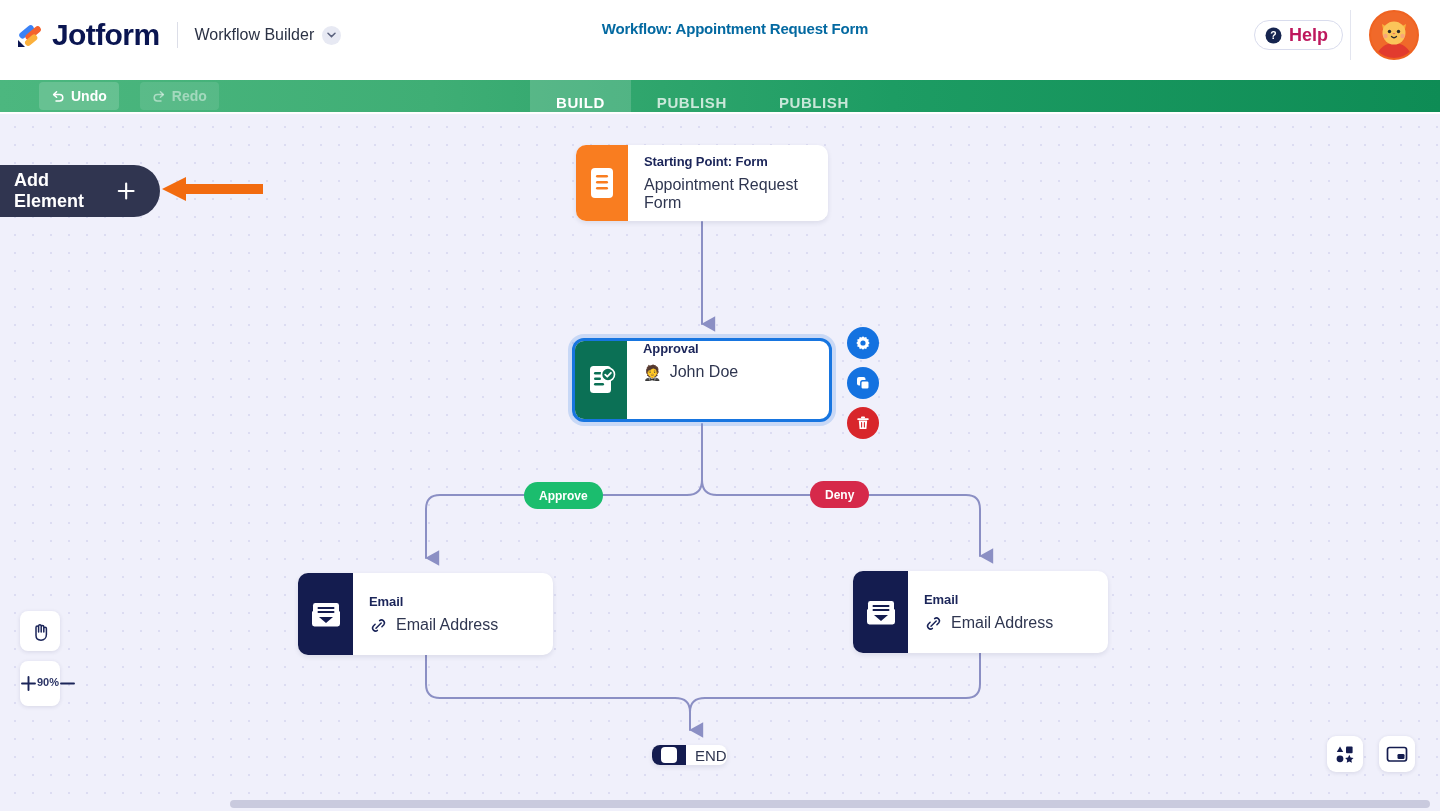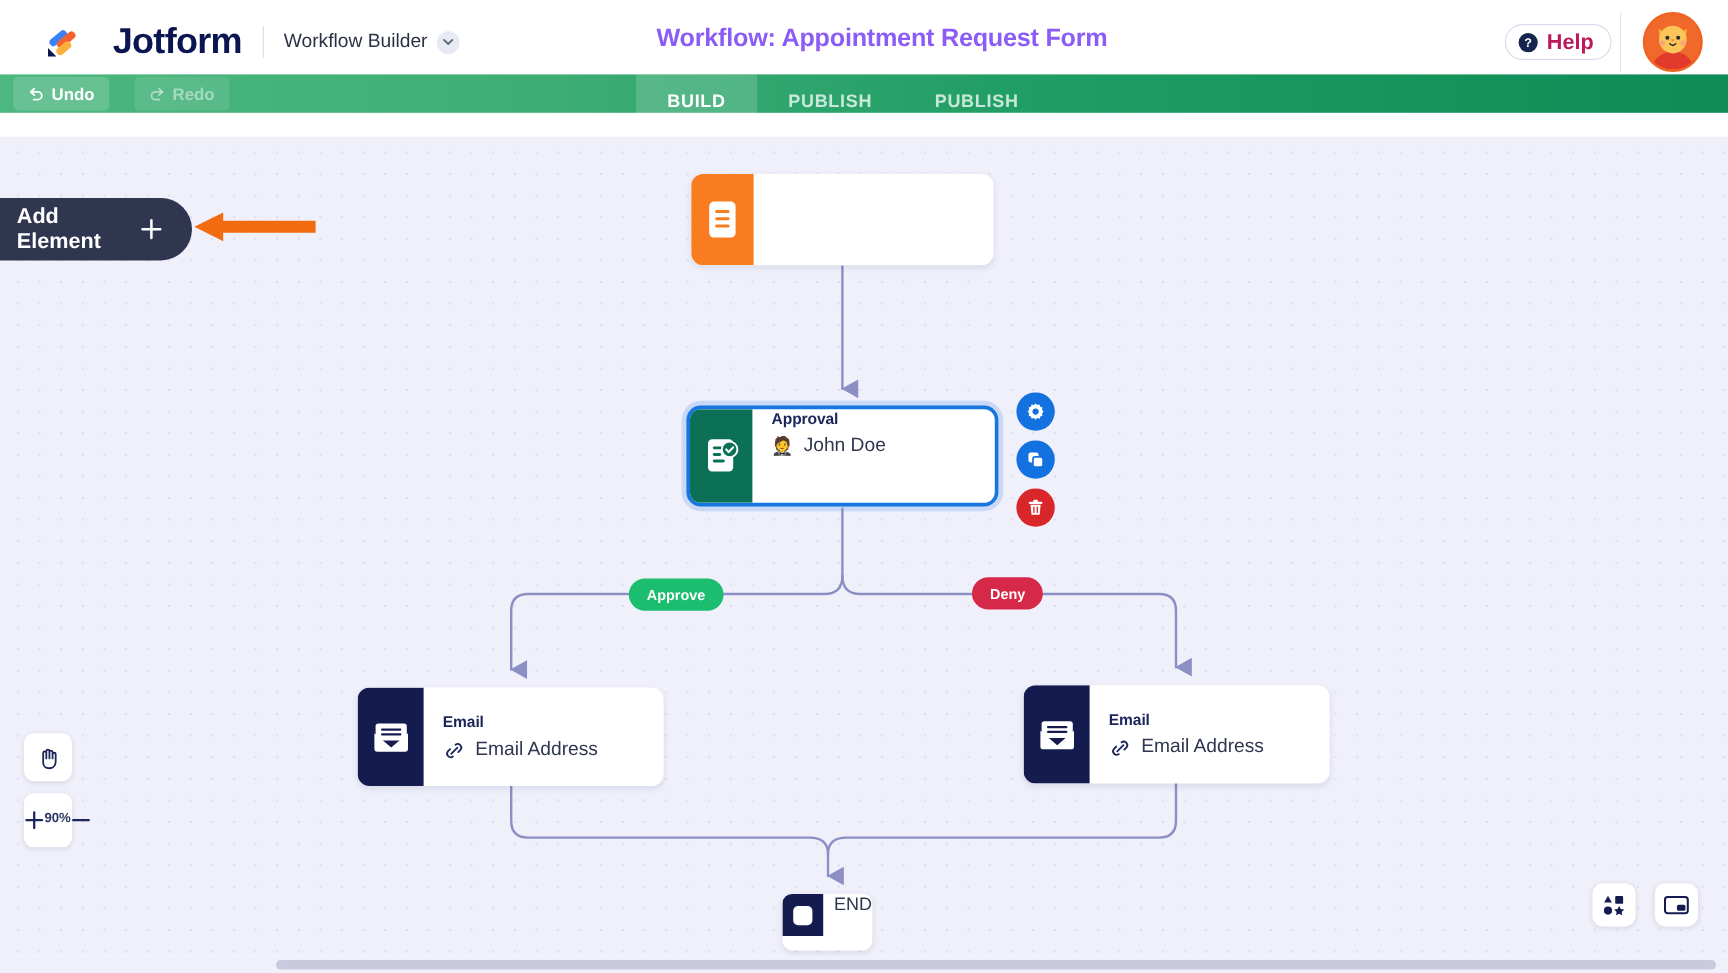--- a/index.html
+++ b/index.html
@@ -11,41 +11,41 @@
   }
   .app { position: relative; width: 1440px; height: 811px; }
 
   
   .header {
     position: absolute; top: 0; left: 0;
     width: 1440px; height: 70px;
     background: #fff;
     display: flex; align-items: center;
   }
-  .logo-wrap { display: flex; align-items: center; padding-left: 38px; gap: 26px; }
+  .logo-wrap { display: flex; align-items: center; padding-left: 16px; gap: 6px; }
   .logo-mark { width: 30px; height: 30px; position: relative; }
   .logo-text {
     font-size: 30px; font-weight: bold; color: #0a1551;
     letter-spacing: -0.6px;
   }
   .hdr-divider {
     width: 1px; height: 26px; background: #dcdee8; margin: 0 16px 0 18px;
   }
   .hdr-sub {
     font-size: 16px; color: #2b3245; font-weight: 400;
     display: flex; align-items: center; gap: 8px;
   }
   .chev-btn {
     width: 19px; height: 19px; border-radius: 50%;
     background: #e7e9f3; display: flex; align-items: center; justify-content: center;
   }
   .hdr-title {
     position: absolute; left: 0; right: 0; top: 20px;
-    text-align: center; font-size: 21px; font-weight: bold;
-    color: #8b5cf6; letter-spacing: -0.2px; pointer-events: none; margin-left: 30px;
+    text-align: center; font-size: 15px; font-weight: bold;
+    color: #0369a1; letter-spacing: -0.2px; pointer-events: none; margin-left: 30px;
   }
   .help-btn {
     position: absolute; right: 97px; top: 20px;
     height: 30px; padding: 0 14px 0 10px;
     border: 1px solid #d9dced; border-radius: 16px;
     display: flex; align-items: center; gap: 7px;
     background: #fff; cursor: pointer;
   }
   .help-btn span { font-size: 18px; font-weight: bold; color: #be185d; }
   .hdr-right-divider {
@@ -54,24 +54,24 @@
   }
   .avatar {
     position: absolute; right: 21px; top: 10px;
     width: 50px; height: 50px; border-radius: 50%;
     background: #f06a22; border: 2px solid #ef6322;
     overflow: hidden; cursor: pointer;
   }
 
   
   .toolbar {
-    position: absolute; top: 62px; left: 0;
+    position: absolute; top: 80px; left: 0;
     width: 1440px; height: 32px;
     background: linear-gradient(90deg,#4cb77f 0%,#3fae75 30%,#1d9c63 62%,#0e8c55 100%);
-    display: flex; align-items: center;
+    display: flex; align-items: center; padding-left: 28px;
   }
   .tb-btn {
     height: 28px; display: flex; align-items: center; gap: 6px;
     padding: 0 12px; border-radius: 4px;
     font-size: 14px; font-weight: bold; color: #ffffff;
     background: rgba(255,255,255,0.16); cursor: pointer;
   }
   .tb-btn.undo { margin-left: 11px; }
   .tb-btn.redo { margin-left: 21px; color: rgba(255,255,255,0.45); background: rgba(255,255,255,0.10); }
   .tabs { position: absolute; left: 530px; top: 0; display: flex; height: 44px; }
@@ -150,22 +150,22 @@
     position: absolute; height: 27px; padding: 0 15px;
     border-radius: 14px; display: flex; align-items: center; justify-content: center;
     font-size: 12px; font-weight: bold; color: #fff; z-index: 5; cursor: pointer;
   }
   #pill-approve { left: 524px; top: 368px; background: #1bbd6e; }
   #pill-deny { left: 810px; top: 367px; background: #d6294a; }
 
   
   #node-end {
     position: absolute; left: 652px; top: 631px;
-    width: 75px; height: 47px; background: #fff;
-    border-radius: 8px; display: flex; 
+    width: 75px; height: 20px; background: #fff;
+    border-radius: 8px; display: flex; align-items: center;
     box-shadow: 0 2px 5px rgba(30,35,80,0.10); overflow: hidden; z-index: 5; cursor: pointer;
   }
   #node-end .end-icon {
     width: 34px; height: 35px; background: #141c4f;
     display: flex; align-items: center; justify-content: center;
   }
   #node-end .end-sq { width: 16px; height: 16px; background: #fff; border-radius: 4px; }
   #node-end .end-label { font-size: 15px; color: #2f3650; padding-left: 9px; }
 
   
@@ -316,20 +316,24 @@
 
     <div class="node" id="node-start">
       <div class="node-icon">
         <svg width="30" height="34" viewBox="0 0 30 34">
           <rect x="4" y="2" width="22" height="30" rx="4" fill="#fff"></rect>
           <rect x="9" y="9" width="12" height="2.6" rx="1.3" fill="#f97d20"></rect>
           <rect x="9" y="15" width="12" height="2.6" rx="1.3" fill="#f97d20"></rect>
           <rect x="9" y="21" width="12" height="2.6" rx="1.3" fill="#f97d20"></rect>
         </svg>
       </div>
+      <div class="node-body">
+        <div class="node-title">Starting Point: Form</div>
+        <div class="node-sub">Appointment Request Form</div>
+      </div>
     </div>
 
     <div class="node-selected-wrap">
       <div class="node-icon">
         <svg width="30" height="34" viewBox="0 0 30 34">
           <rect x="4" y="3" width="21" height="27" rx="3.5" fill="#fff"></rect>
           <rect x="8" y="9" width="9" height="2.4" rx="1.2" fill="#0b7055"></rect>
           <rect x="8" y="14.5" width="7" height="2.4" rx="1.2" fill="#0b7055"></rect>
           <rect x="8" y="20" width="10" height="2.4" rx="1.2" fill="#0b7055"></rect>
           <circle cx="22" cy="11.5" r="6.5" fill="#0b7055" stroke="#fff" stroke-width="1.6"></circle>

